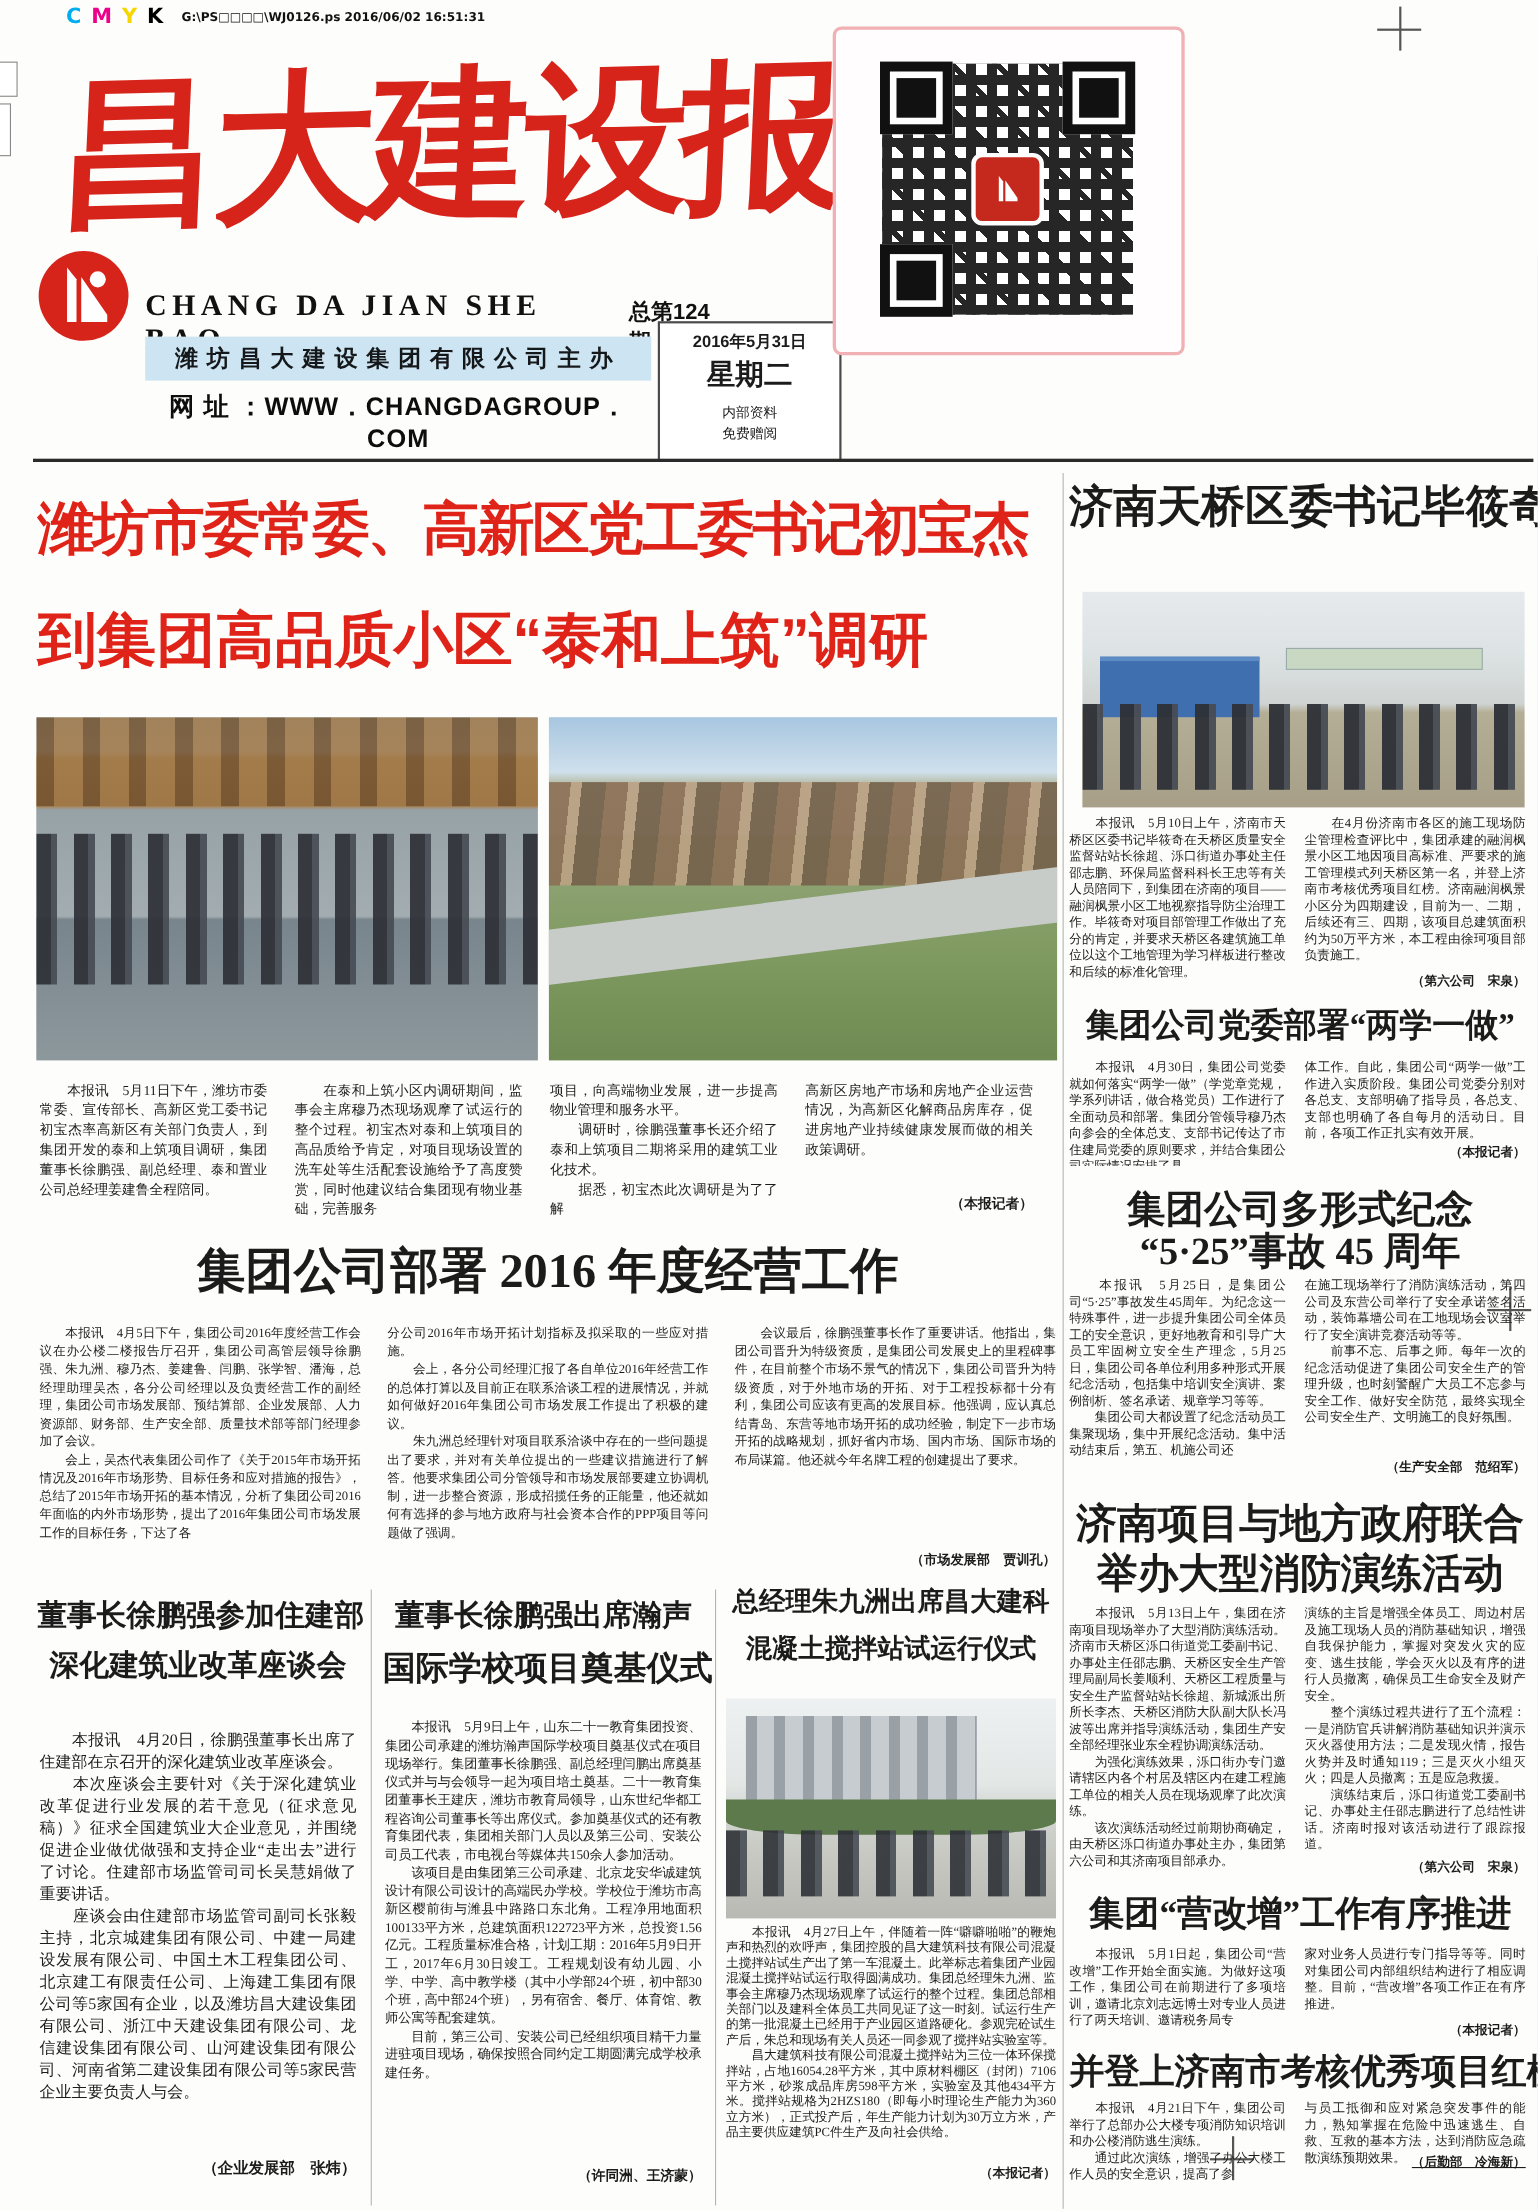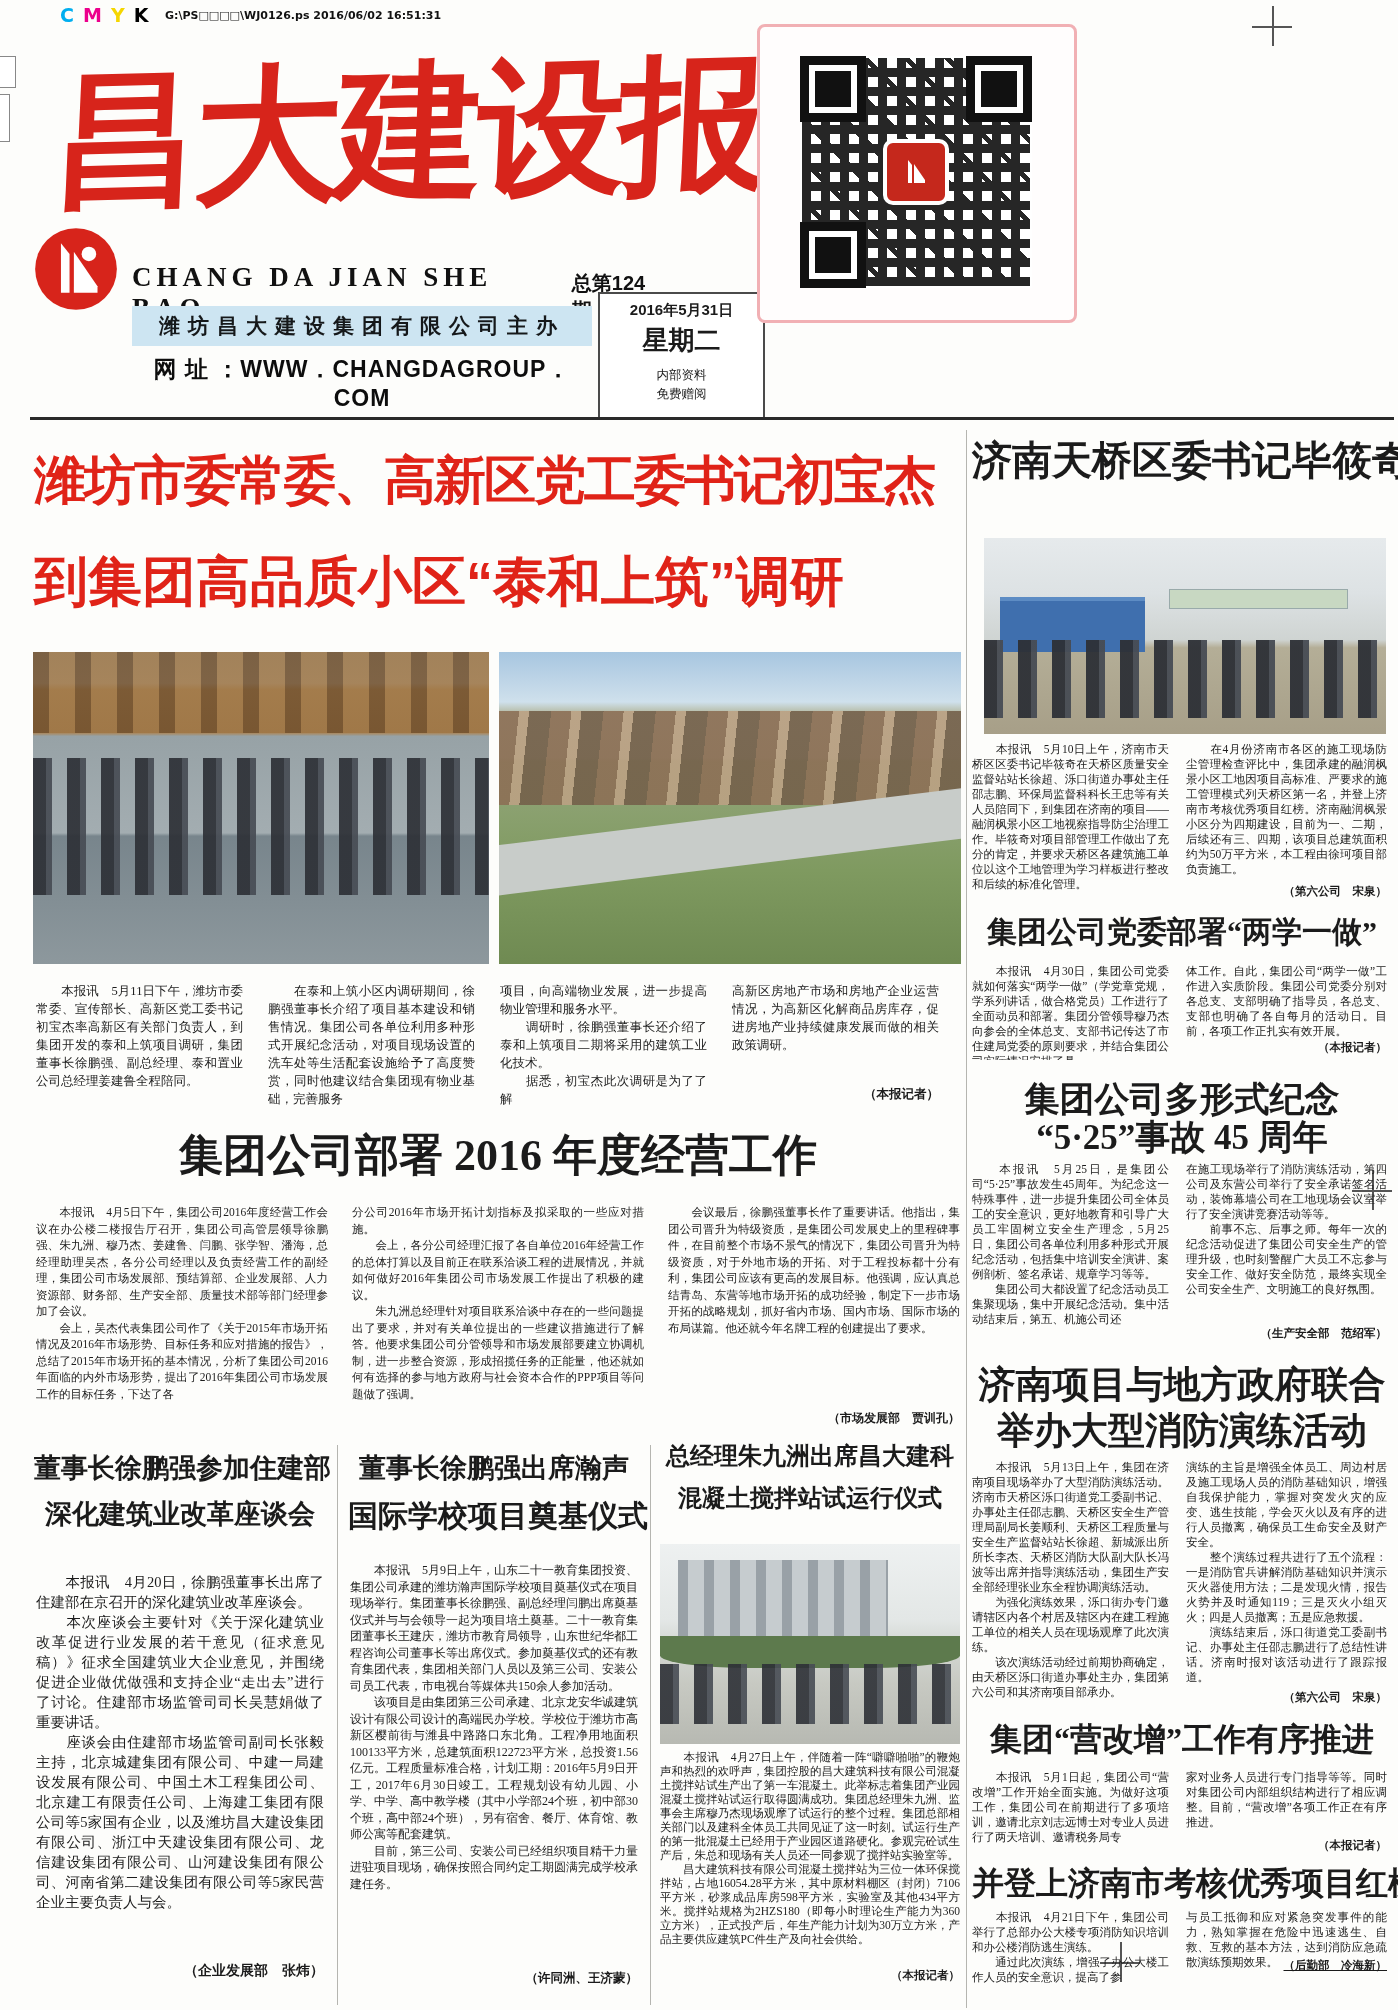--- a/index.html
+++ b/index.html
@@ -179,21 +179,21 @@
   <div class="abs lead-h lead-h2">到集团高品质小区“泰和上筑”调研</div>
   <div class="abs photo p-lead1">
     <div class="beams"></div>
     <div class="crowd"></div>
   </div>
   <div class="abs photo p-lead2">
     <div class="blocks"></div>
     <div class="road"></div>
   </div>
   <div class="abs body lead-col lc1">　　本报讯　5月11日下午，潍坊市委常委、宣传部长、高新区党工委书记初宝杰率高新区有关部门负责人，到集团开发的泰和上筑项目调研，集团董事长徐鹏强、副总经理、泰和置业公司总经理姜建鲁全程陪同。</div>
-  <div class="abs body lead-col lc2">　　在泰和上筑小区内调研期间，徐鹏强董事长介绍了项目基本建设和销售情况。集团公司各单位利用多种形式开展纪念活动，对项目现场设置的洗车处等生活配套设施给予了高度赞赏，同时他建议结合集团现有物业基础，完善服务</div>
+  <div class="abs body lead-col lc2">　　在泰和上筑小区内调研期间，监事会主席穆乃杰现场观摩了试运行的整个过程。初宝杰对泰和上筑项目的高品质给予肯定，对项目现场设置的洗车处等生活配套设施给予了高度赞赏，同时他建议结合集团现有物业基础，完善服务</div>
   <div class="abs body lead-col lc3">项目，向高端物业发展，进一步提高物业管理和服务水平。
 　　调研时，徐鹏强董事长还介绍了泰和上筑项目二期将采用的建筑工业化技术。
 　　据悉，初宝杰此次调研是为了了解</div>
   <div class="abs body lead-col lc4">高新区房地产市场和房地产企业运营情况，为高新区化解商品房库存，促进房地产业持续健康发展而做的相关政策调研。</div>
   <div class="abs byline lead-byline">（本报记者）</div>
 
   <div class="abs mid-title">集团公司部署 2016 年度经营工作</div>
   <div class="abs body mid-col mc1">　　本报讯　4月5日下午，集团公司2016年度经营工作会议在办公楼二楼报告厅召开，集团公司高管层领导徐鹏强、朱九洲、穆乃杰、姜建鲁、闫鹏、张学智、潘海，总经理助理吴杰，各分公司经理以及负责经营工作的副经理，集团公司市场发展部、预结算部、企业发展部、人力资源部、财务部、生产安全部、质量技术部等部门经理参加了会议。
 　　会上，吴杰代表集团公司作了《关于2015年市场开拓情况及2016年市场形势、目标任务和应对措施的报告》，总结了2015年市场开拓的基本情况，分析了集团公司2016年面临的内外市场形势，提出了2016年集团公司市场发展工作的目标任务，下达了各</div>
   <div class="abs body mid-col mc2">分公司2016年市场开拓计划指标及拟采取的一些应对措施。

